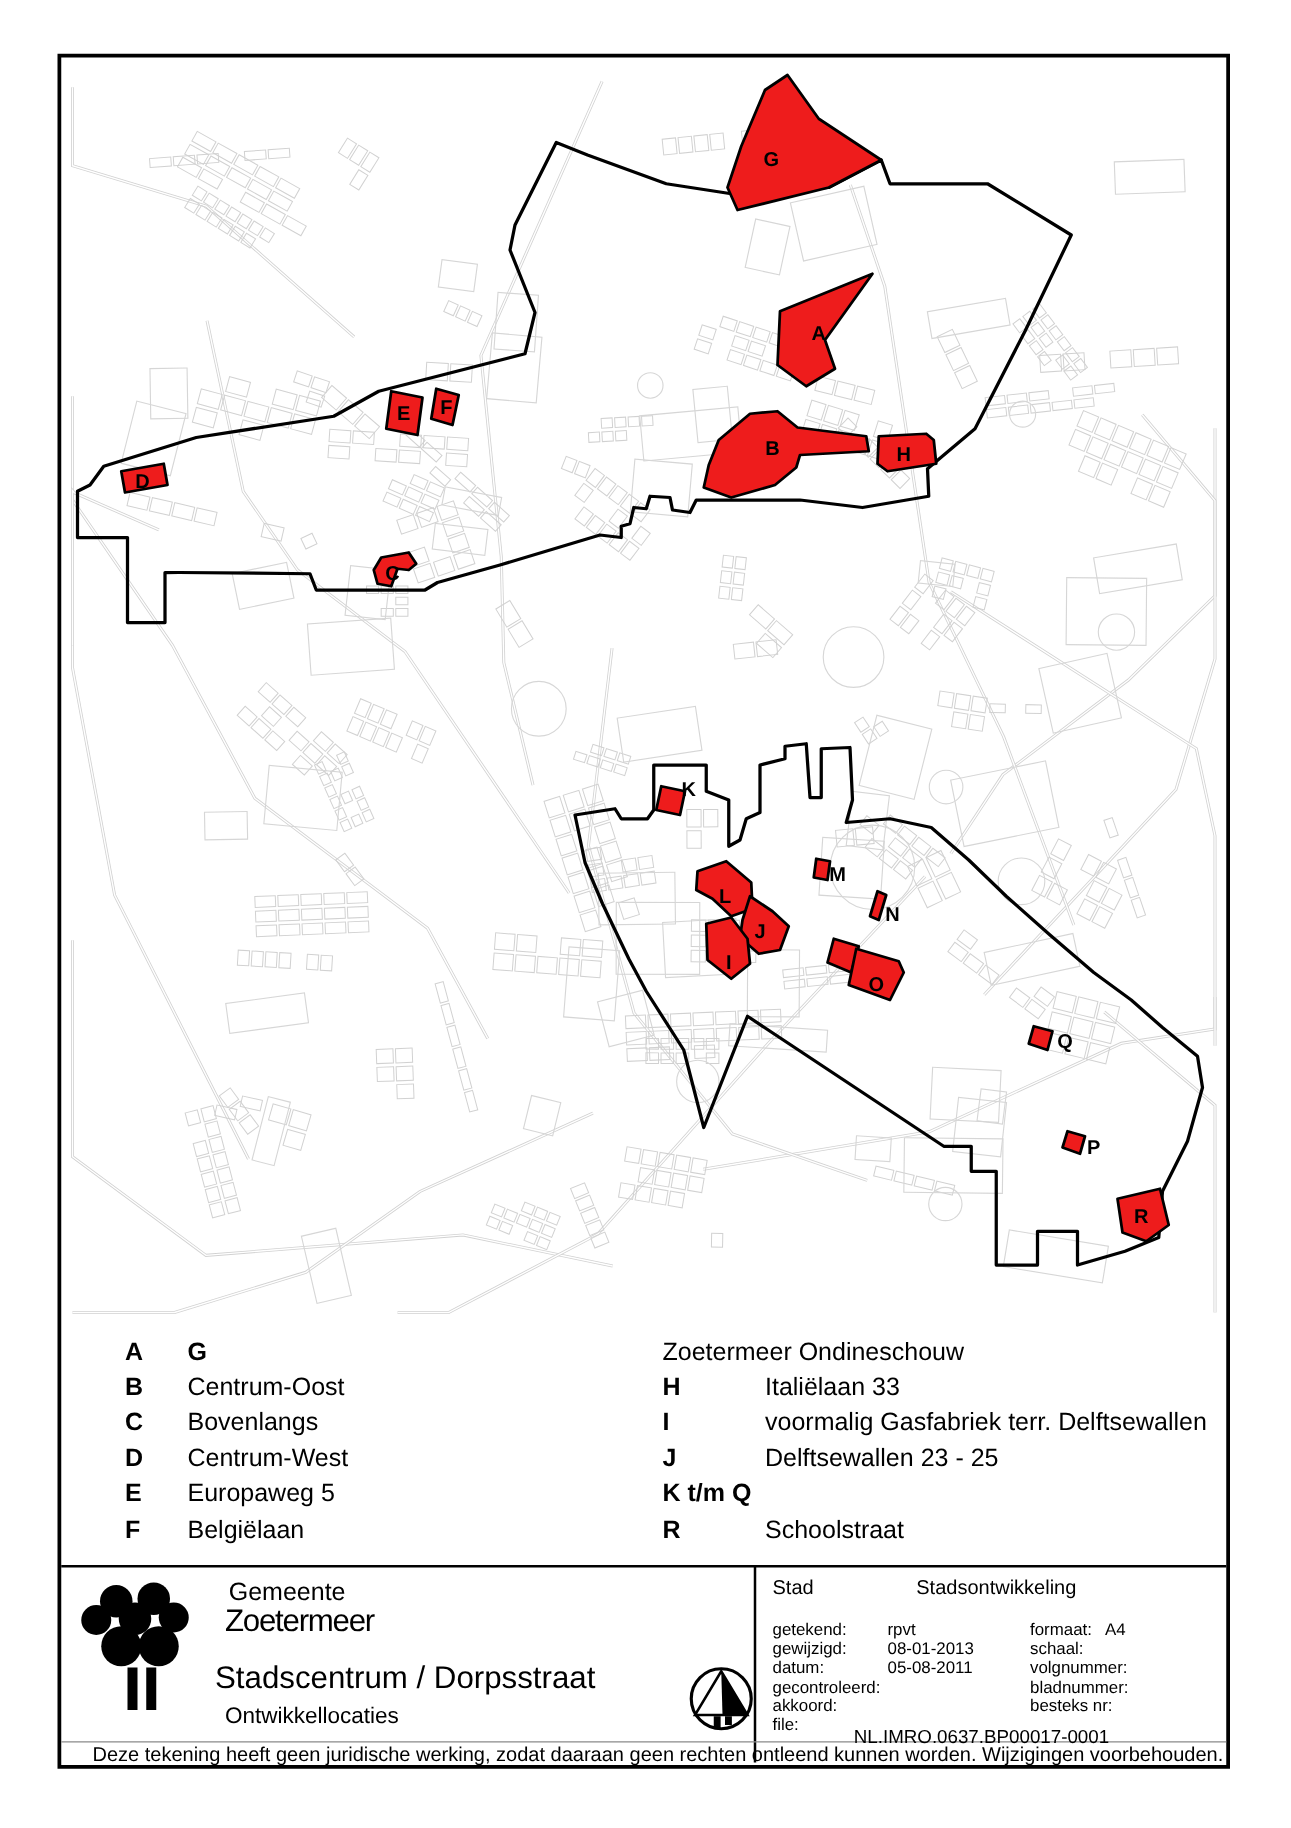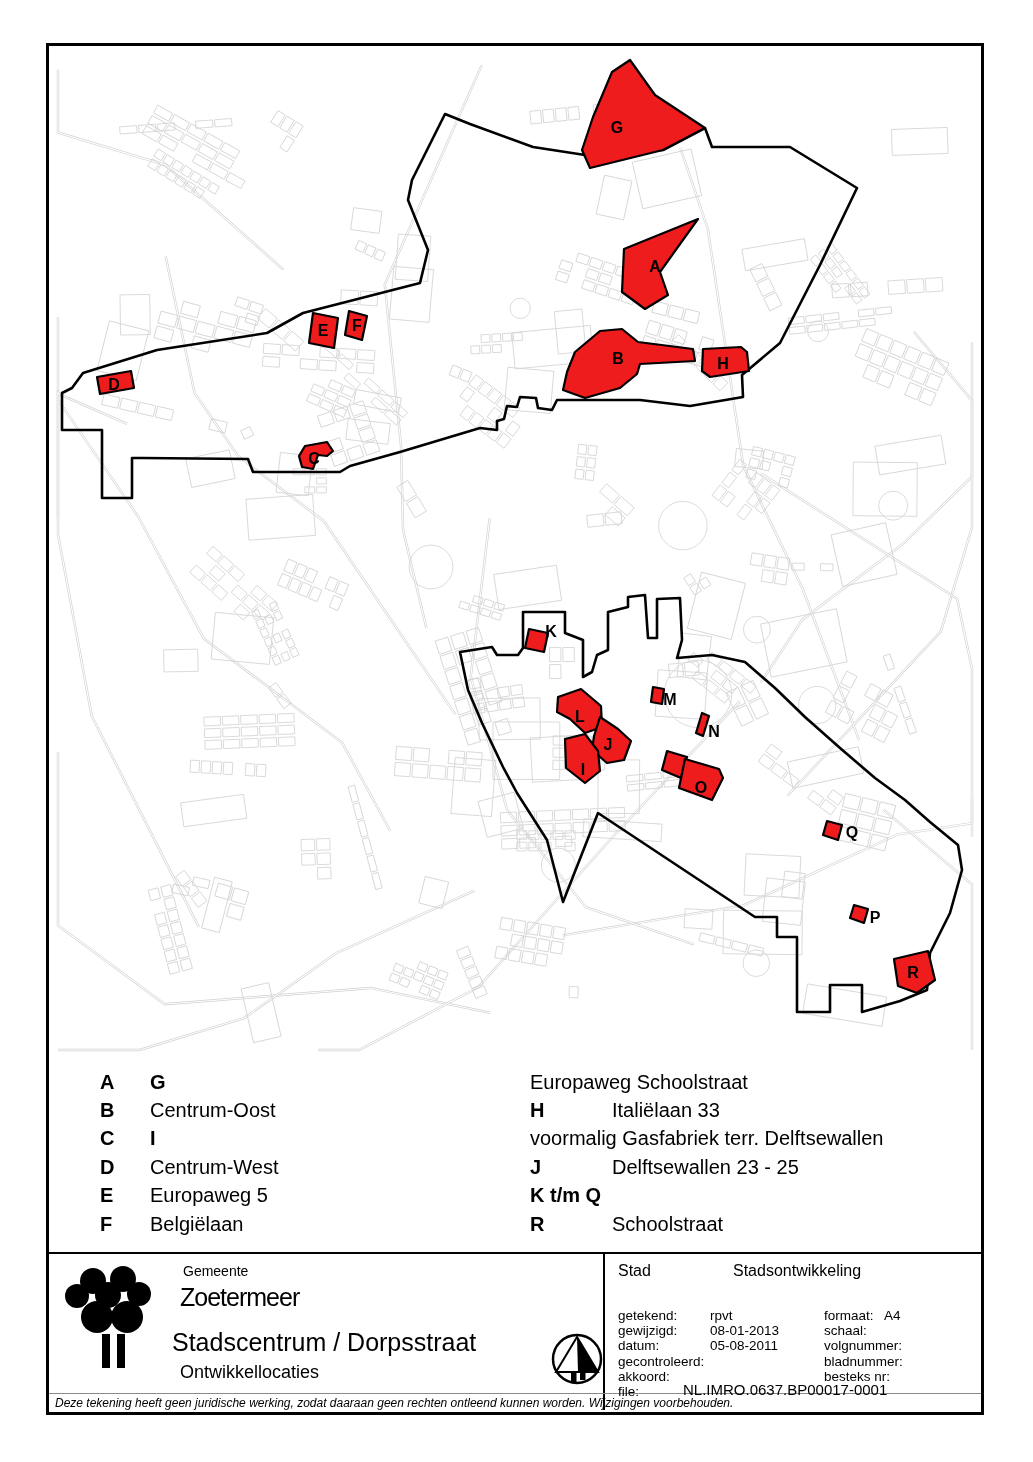--- a/index.html
+++ b/index.html
@@ -16,29 +16,29 @@
   .sep-v{position:absolute;left:603px;top:1252px;width:2px;height:158px;background:#000;}
   .rule-thin{position:absolute;left:49px;top:1393px;width:932px;height:1px;background:#8a8a8a;}
 
   
   .legend{position:absolute;left:100px;top:1068px;width:870px;}
   .legend-row{display:grid;grid-template-columns:50px 380px 82px auto;height:28.4px;align-items:center;}
   .legend-key{font-weight:bold;font-size:20px;}
   .legend-label{font-size:20px;white-space:nowrap;}
 
   
-  .tb-gemeente{position:absolute;left:183px;top:1263px;font-size:14px;text-align:right;}
+  .tb-gemeente{position:absolute;left:183px;top:1263px;font-size:20px;text-align:right;}
   .tb-name{position:absolute;left:180px;top:1283px;font-size:25px;letter-spacing:-1px;}
   .tb-plan{position:absolute;left:172px;top:1328px;font-size:25px;}
   .tb-sub{position:absolute;left:180px;top:1362px;font-size:18px;}
   .meta{position:absolute;font-size:13.5px;white-space:nowrap;}
   .meta-h{font-size:16px;}
-  .meta-col{line-height:15.2px;margin-top:12px;}
+  .meta-col{line-height:15.2px;}
   .file-number{position:absolute;left:683px;top:1381px;font-size:15px;}
-  .disclaimer{position:absolute;left:55px;top:1396px;font-size:12px;white-space:nowrap;font-style:italic;}
+  .disclaimer{position:absolute;left:74px;top:1396px;font-size:16px;white-space:nowrap;}
 </style>
 </head>
 <body>
 
 <div>
 <svg id="mapsvg" width="1033" height="1462" viewBox="0 0 1033 1462">
   <defs>
     <clipPath id="mapclip">
           <rect x="50" y="47" width="930" height="1012"></rect>
         </clipPath>
@@ -875,30 +875,31 @@
 
 <div class="frame"></div>
 <div class="sep-h"></div>
 <div class="sep-v"></div>
 <div class="rule-thin"></div>
 
 <div class="legend">
   <div class="legend-row">
     <span class="legend-key">A</span>
     <span class="legend-key">G</span>
-    <span class="legend-label">Europaweg Schoolstraat</span>
+    <span class="legend-label">Zoetermeer Ondineschouw</span>
   </div>
   <div class="legend-row">
     <span class="legend-key">B</span>
     <span class="legend-label">Centrum-Oost</span>
     <span class="legend-key">H</span>
     <span class="legend-label">Italiëlaan 33</span>
   </div>
   <div class="legend-row">
     <span class="legend-key">C</span>
+    <span class="legend-label">Bovenlangs</span>
     <span class="legend-key">I</span>
     <span class="legend-label">voormalig Gasfabriek terr. Delftsewallen</span>
   </div>
   <div class="legend-row">
     <span class="legend-key">D</span>
     <span class="legend-label">Centrum-West</span>
     <span class="legend-key">J</span>
     <span class="legend-label">Delftsewallen 23 - 25</span>
   </div>
   <div class="legend-row">

